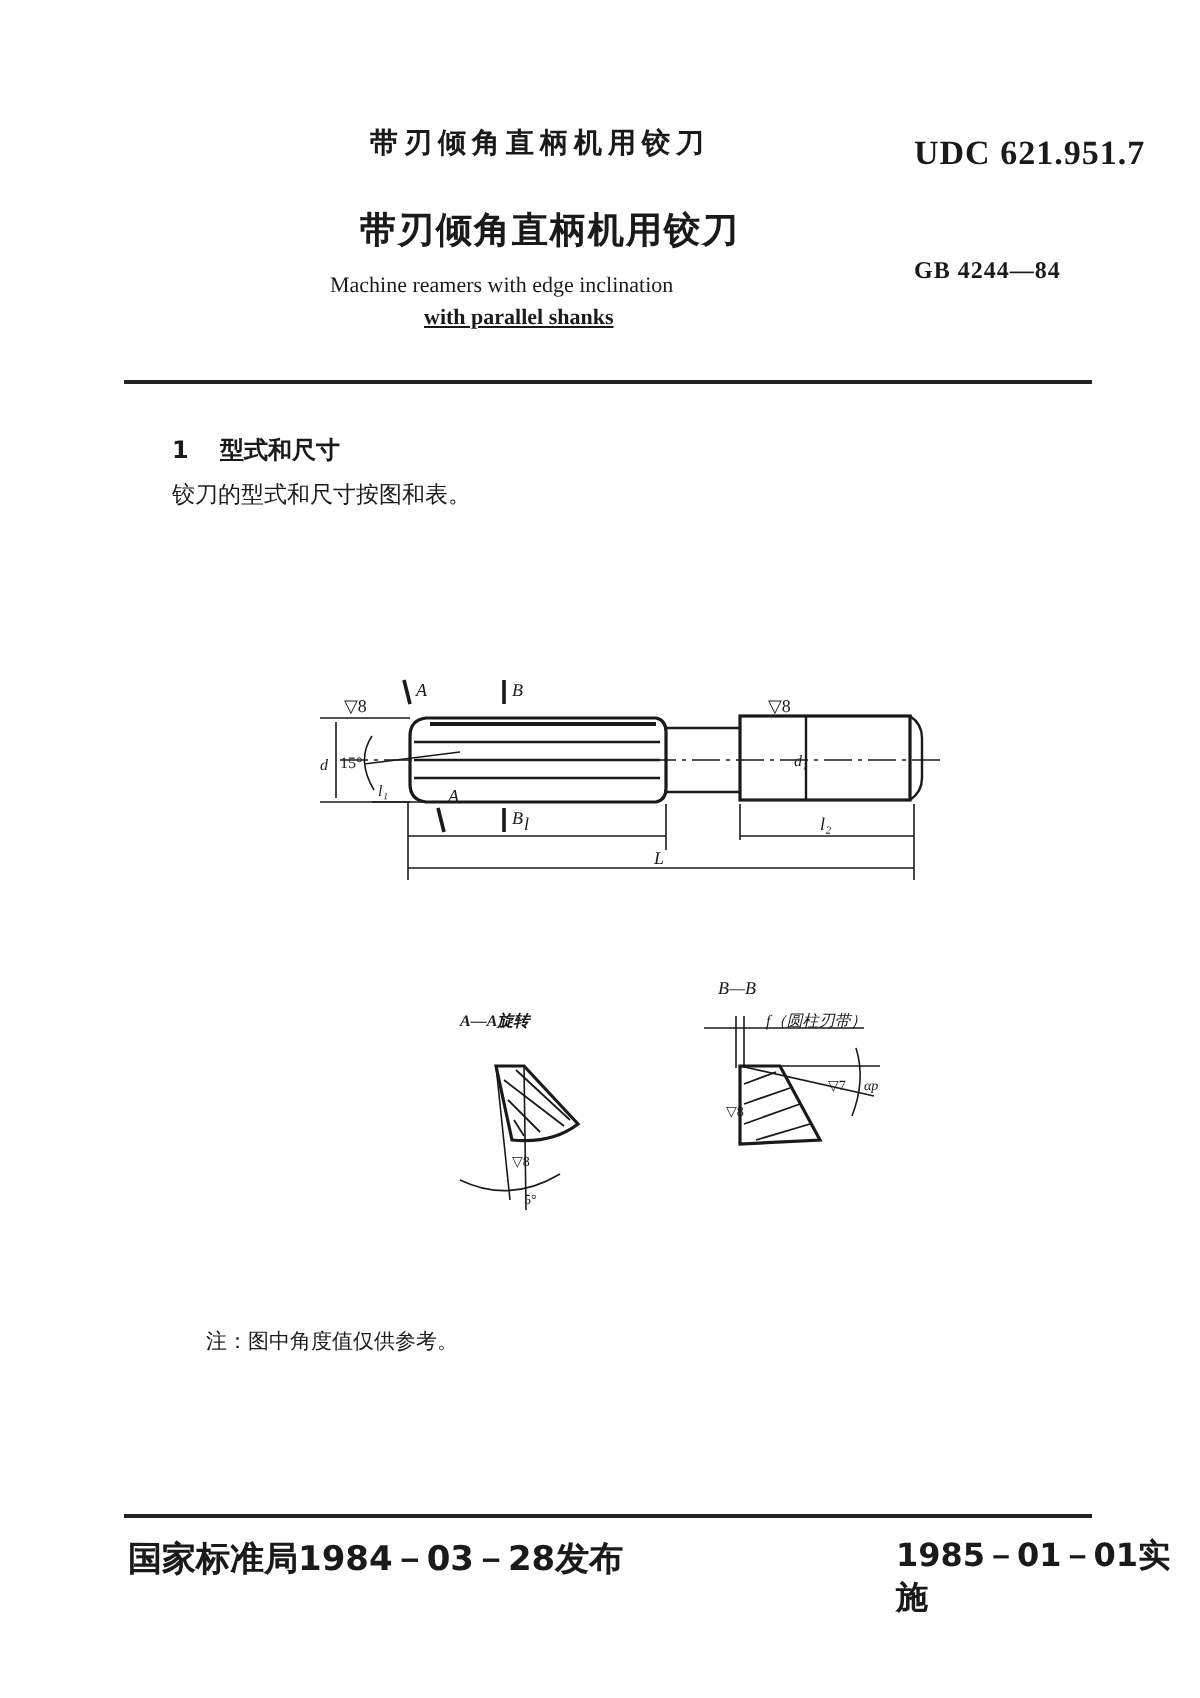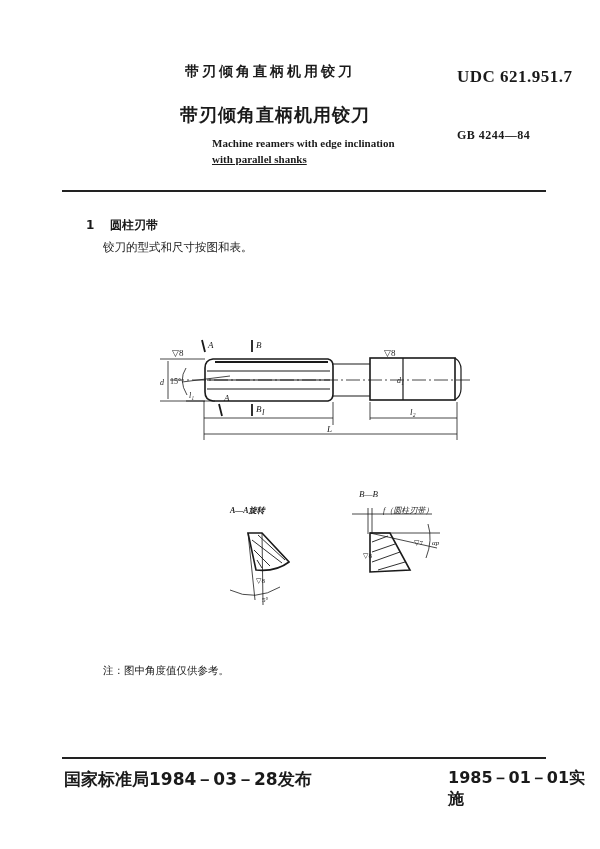--- a/index.html
+++ b/index.html
@@ -3,45 +3,45 @@
 <meta charset="utf-8">
 <style>
   html, body { margin: 0; padding: 0; background: #ffffff; }
   body { width: 600px; height: 849px; position: relative; overflow: hidden;
          font-family: "DejaVu Sans", "Liberation Sans", sans-serif; color: #1a1a1a; }
   .abs { position: absolute; }
   .std-header { left: 185px; top: 63px; font-size: 14px; font-weight: bold; letter-spacing: 3px; }
   .udc { left: 457px; top: 67px; font-size: 17px; font-weight: bold; font-family: "Liberation Serif", serif; letter-spacing: 0.5px; }
   .gb { left: 457px; top: 128px; font-size: 12px; font-weight: bold; font-family: "Liberation Serif", serif; letter-spacing: 0.5px; }
   .title-cn { left: 180px; top: 103px; font-size: 18px; font-weight: bold; letter-spacing: 1px; }
-  .title-en1 { left: 165px; top: 137px; font-size: 11px; font-weight: bold; font-family: "Liberation Serif", serif; margin-left: 47px; }
+  .title-en1 { left: 165px; top: 137px; font-size: 11px; font-weight: normal; font-family: "Liberation Serif", serif; }
   .title-en2 { left: 212px; top: 153px; font-size: 11px; font-weight: bold; font-family: "Liberation Serif", serif; text-decoration: underline; }
   .rule-top { left: 62px; top: 190px; width: 484px; height: 2px; background: #222; }
   .sec-heading { left: 86px; top: 217px; font-size: 12px; font-weight: bold; }
   .sec-heading .num { display: inline-block; width: 24px; }
-  .sec-body { left: 103px; top: 240px; font-size: 11.5px; }
+  .sec-body { left: 86px; top: 240px; font-size: 11.5px; }
   .drawing { left: 0; top: 0; width: 600px; height: 849px; }
   .note { left: 103px; top: 664px; font-size: 10.5px; }
   .rule-bottom { left: 62px; top: 757px; width: 484px; height: 2px; background: #222; }
   .issued { left: 64px; top: 768px; font-size: 17px; font-weight: bold; }
   .effective { left: 448px; top: 768px; font-size: 16px; font-weight: bold; }
 </style>
 </head>
 <body>
 
 <div class="abs std-header">带刃倾角直柄机用铰刀</div>
 <div class="abs udc">UDC 621.951.7</div>
 <div class="abs title-cn">带刃倾角直柄机用铰刀</div>
 <div class="abs gb">GB 4244—84</div>
 <div class="abs title-en1">Machine reamers with edge inclination</div>
 <div class="abs title-en2">with parallel shanks</div>
 <div class="abs rule-top"></div>
 
 <div class="abs sec-heading">
-  <span class="num">1</span><span>圆柱刃带</span>
+  <span class="num">1</span><span>型式和尺寸</span>
 </div>
 <div class="abs sec-body">铰刀的型式和尺寸按图和表。</div>
 
 <svg class="abs drawing" viewBox="0 0 600 849" xmlns="http://www.w3.org/2000/svg">
   <g stroke="#1a1a1a" fill="none" stroke-width="1.2">
 
     <g>
       <path d="M213 359 L328 359 Q333 360 333 366 L333 394 Q333 400 328 401 L213 401 Q205 400 205 392 L205 368 Q205 360 213 359 Z" stroke-width="1.6"></path>
       <line x1="207" y1="371" x2="330" y2="371"></line>
       <line x1="207" y1="380" x2="330" y2="380"></line>

